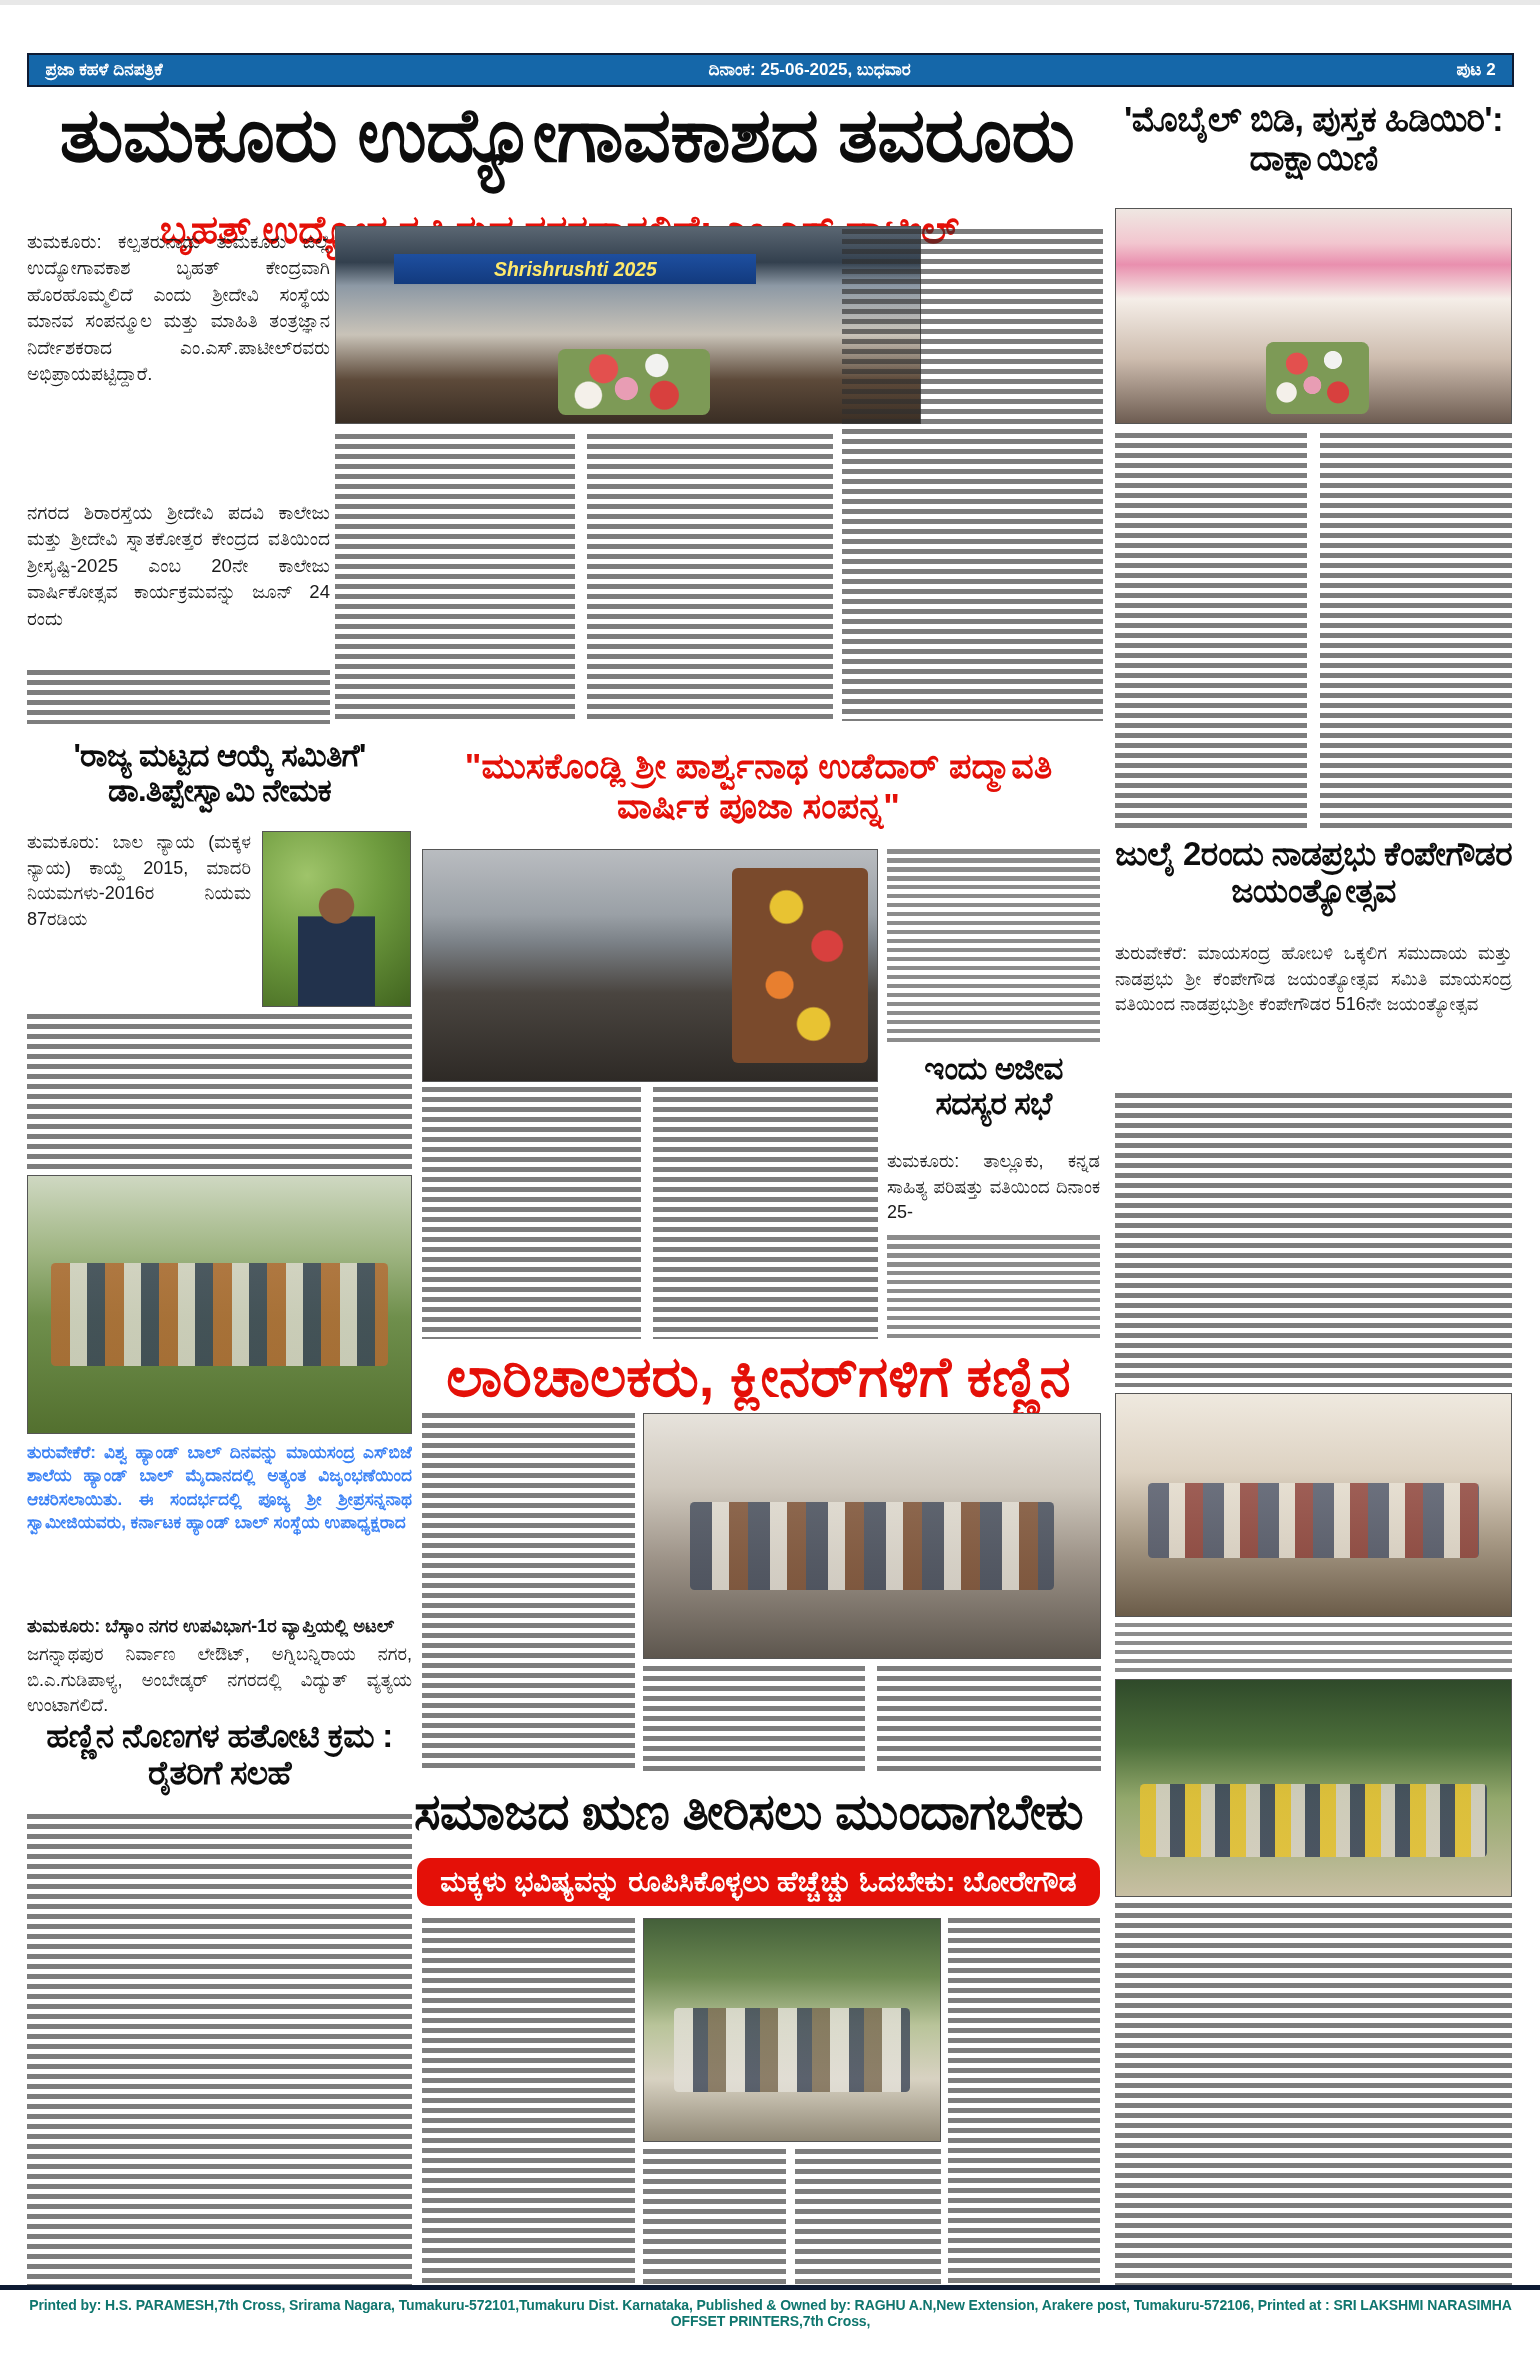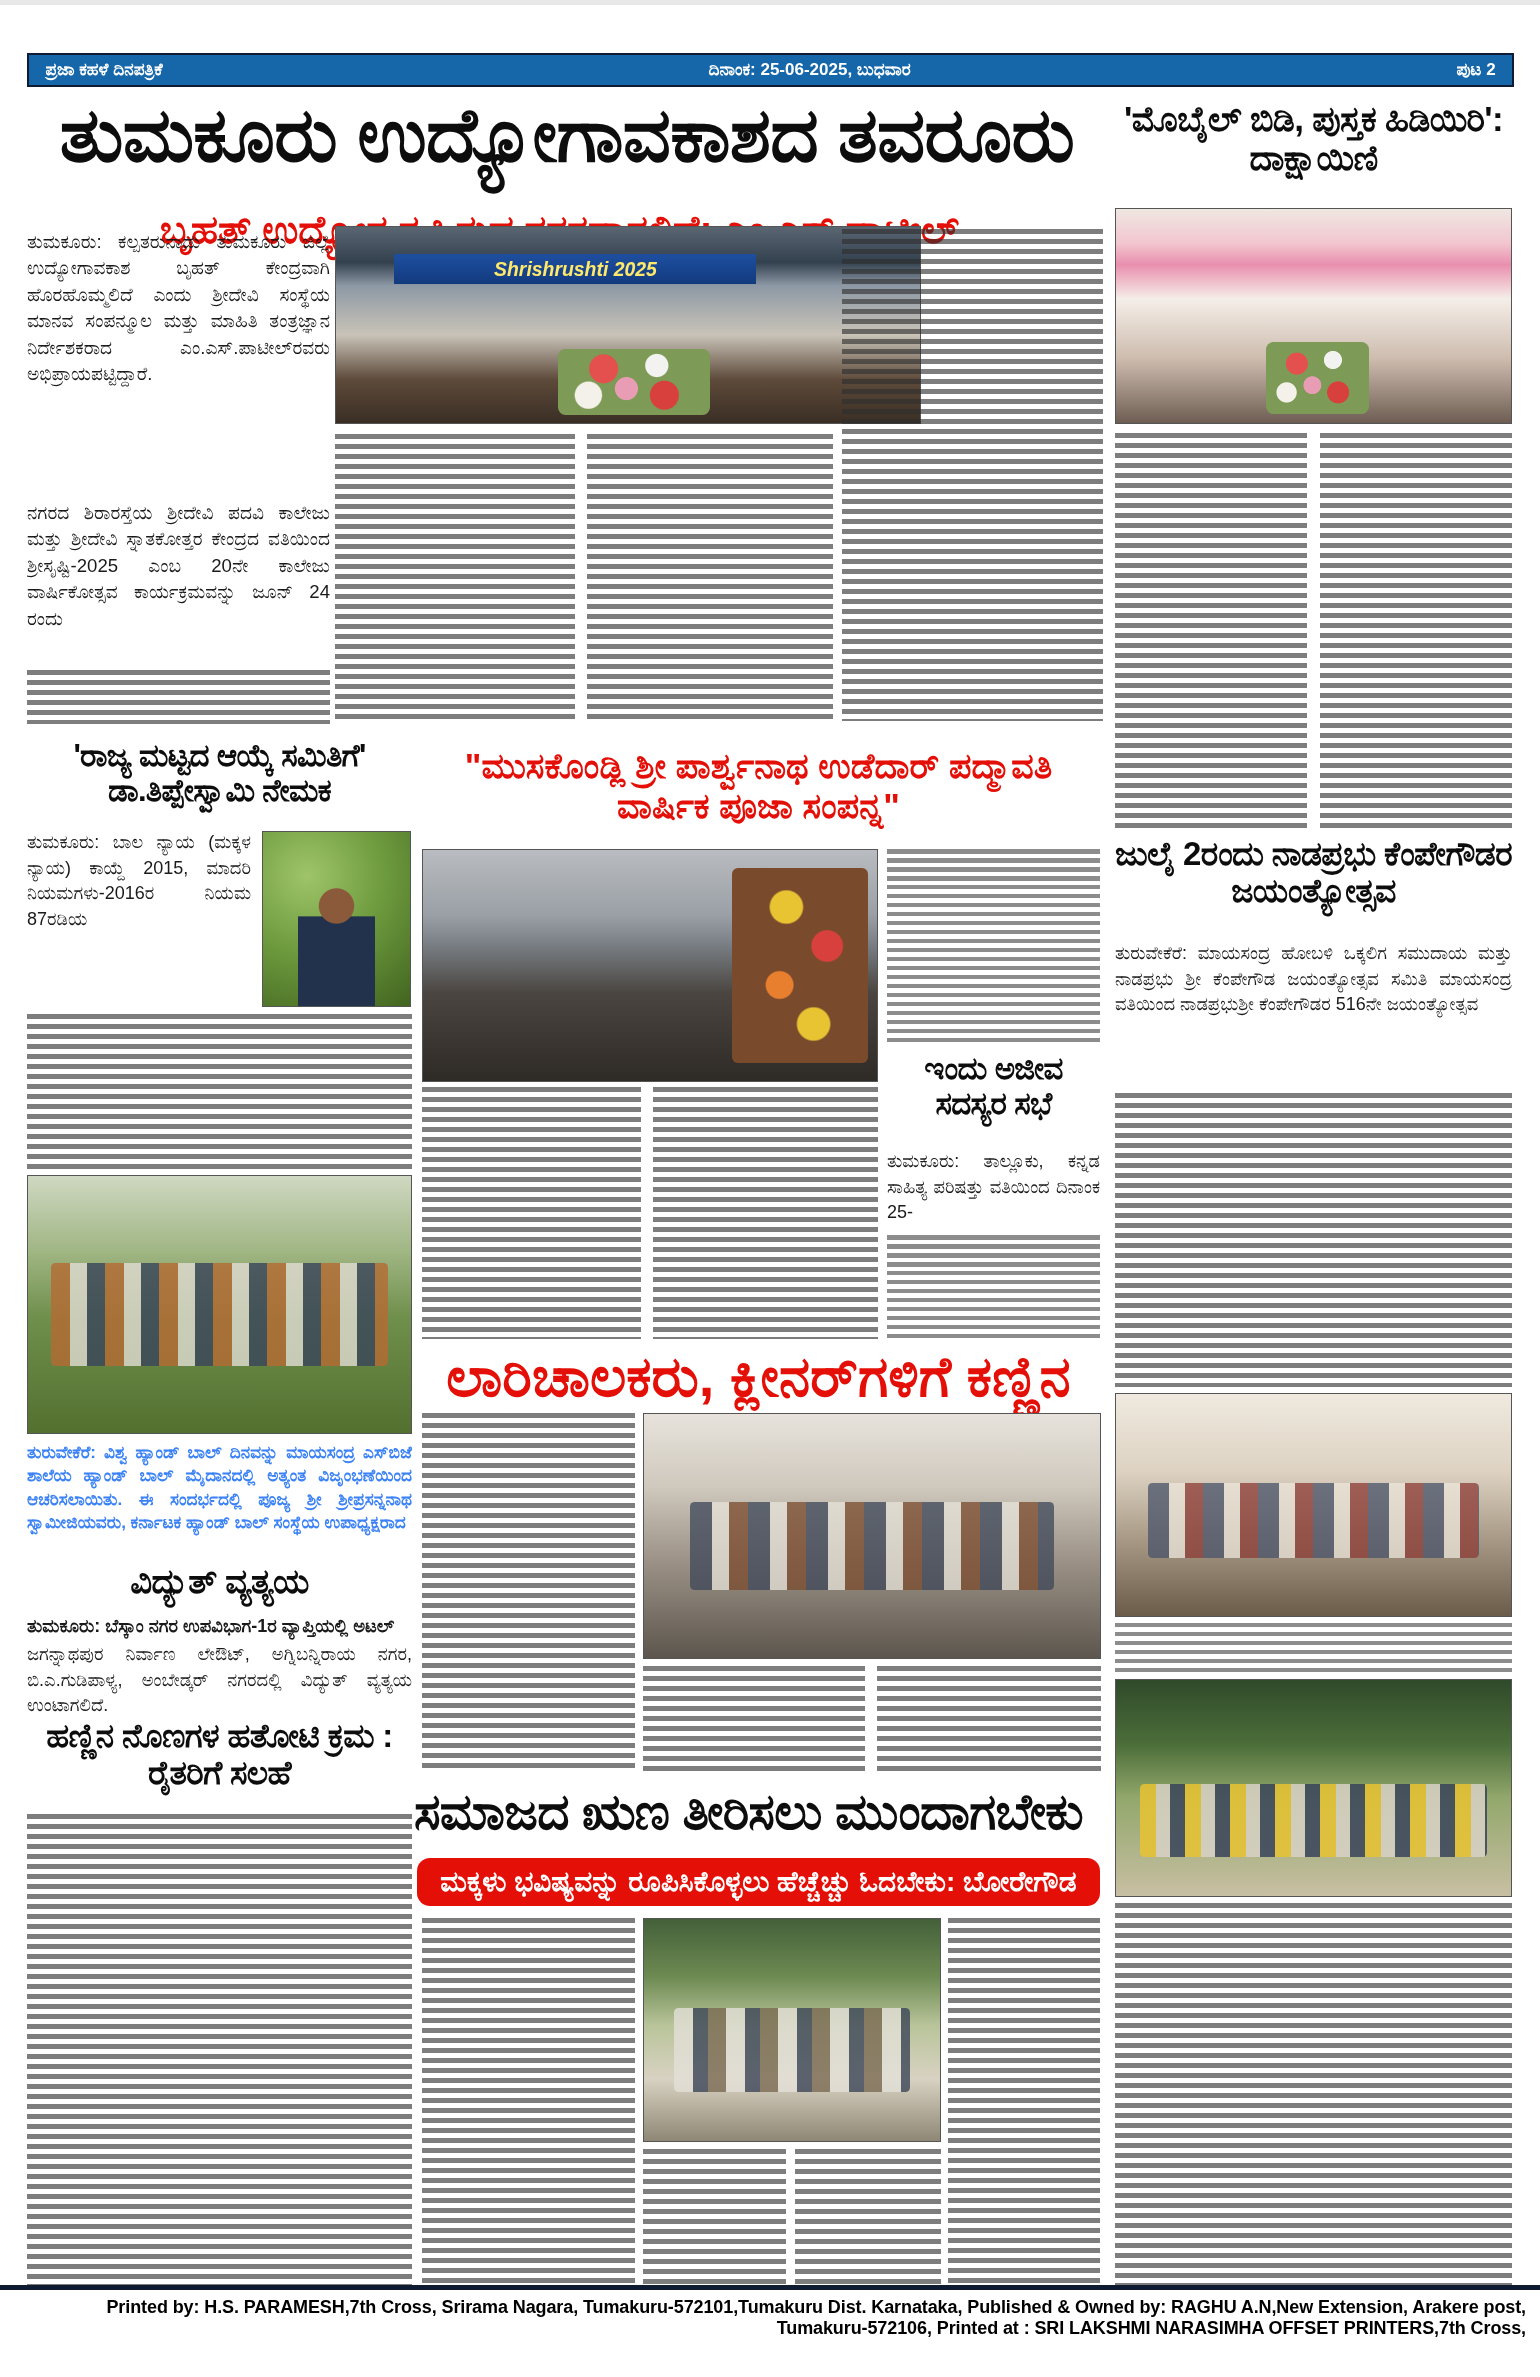--- a/index.html
+++ b/index.html
@@ -35,21 +35,21 @@
   .ph-field:after{content:"";position:absolute;left:6%;top:34%;width:88%;height:40%;background:repeating-linear-gradient(90deg,#b56a33 0 19.4px,#e0dcd2 19.4px 36px,#39445a 36px 54px);opacity:.8;border-radius:4.5px;}
   .ph-indoor{background:linear-gradient(180deg,#e7e3dc 0%,#cfc8bd 30%,#9c9287 60%,#5d564e 100%);}
   .ph-indoor:after{content:"";position:absolute;left:10%;top:36%;width:80%;height:36%;background:repeating-linear-gradient(90deg,#3c4658 0 22.4px,#e8e4da 22.4px 39px,#7a4a2c 39px 58px);opacity:.75;border-radius:4.5px;}
   .ph-beige{background:linear-gradient(180deg,#efe9df 0%,#ddd2c2 35%,#a89a86 65%,#6b5c49 100%);}
   .ph-beige:after{content:"";position:absolute;left:8%;top:40%;width:84%;height:34%;background:repeating-linear-gradient(90deg,#49536a 0 21px,#ece6da 21px 37px,#8c3b35 37px 55px);opacity:.75;border-radius:4.5px;}
   .ph-kids{background:linear-gradient(180deg,#2f4a2a 0%,#4c6e3a 30%,#93a86c 55%,#c8bfa3 100%);}
   .ph-kids:after{content:"";position:absolute;left:6%;top:48%;width:88%;height:34%;background:repeating-linear-gradient(90deg,#e8c332 0 16.4px,#d8d2c6 16.4px 30px,#39445a 30px 45px);opacity:.85;border-radius:4.5px;}
   .ph-yard{background:linear-gradient(180deg,#44603a 0%,#6d8a52 26%,#b9c49a 48%,#d8d2c2 72%,#8f8775 100%);}
   .ph-yard:after{content:"";position:absolute;left:10%;top:40%;width:80%;height:38%;background:repeating-linear-gradient(90deg,#e3e0d8 0 19.4px,#3c4658 19.4px 34px,#7a6a52 34px 52px);opacity:.8;border-radius:4.5px;}
   .rule{background:#0e1b33;}
-  .footer-line{font-size:18px;font-weight:bold;text-align:right;color:#000000;font-family:"Liberation Sans",sans-serif;letter-spacing:-0.1px;}
+  .footer-line{font-size:14px;font-weight:bold;text-align:center;color:#0f766e;font-family:"Liberation Sans",sans-serif;letter-spacing:-0.1px;}
 </style>
 </head>
 <body>
 
 <div id="paper">
 
   <div class="abs mast" style="left:27px;top:48px;width:1487px;height:34px;">
     <span>ಪ್ರಜಾ ಕಹಳೆ ದಿನಪತ್ರಿಕೆ</span>
     <span>ದಿನಾಂಕ: 25-06-2025, ಬುಧವಾರ</span>
     <span>ಪುಟ 2</span>
@@ -80,21 +80,20 @@
   <div class="abs sim" style="left:587px;top:429px;width:246px;height:288px;"></div>
 
   <div class="abs hl" style="left:27px;top:734px;width:385px;height:83px;font-size:31px;">'ರಾಜ್ಯ ಮಟ್ಟದ ಆಯ್ಕೆ ಸಮಿತಿಗೆ' ಡಾ.ತಿಪ್ಪೇಸ್ವಾಮಿ ನೇಮಕ</div>
   <div class="abs kn" style="left:27px;top:825px;width:224px;height:179px;font-size:18px;">ತುಮಕೂರು: ಬಾಲ ನ್ಯಾಯ (ಮಕ್ಕಳ ನ್ಯಾಯ) ಕಾಯ್ದೆ 2015, ಮಾದರಿ ನಿಯಮಗಳು-2016ರ ನಿಯಮ 87ರಡಿಯ</div>
   <div class="photo ph-portrait" style="left:262px;top:826px;width:149px;height:176px;"></div>
   <div class="abs sim" style="left:27px;top:1009px;width:385px;height:155px;"></div>
 
   <div class="photo ph-field" style="left:27px;top:1170px;width:385px;height:259px;"></div>
   <div class="abs cap" style="left:27px;top:1436px;width:385px;height:112px;">ತುರುವೇಕೆರೆ: ವಿಶ್ವ ಹ್ಯಾಂಡ್ ಬಾಲ್ ದಿನವನ್ನು ಮಾಯಸಂದ್ರ ಎಸ್‌ಬಿಜೆ ಶಾಲೆಯ ಹ್ಯಾಂಡ್ ಬಾಲ್ ಮೈದಾನದಲ್ಲಿ ಅತ್ಯಂತ ವಿಜೃಂಭಣೆಯಿಂದ ಆಚರಿಸಲಾಯಿತು. ಈ ಸಂದರ್ಭದಲ್ಲಿ ಪೂಜ್ಯ ಶ್ರೀ ಶ್ರೀಪ್ರಸನ್ನನಾಥ ಸ್ವಾಮೀಜಿಯವರು, ಕರ್ನಾಟಕ ಹ್ಯಾಂಡ್ ಬಾಲ್ ಸಂಸ್ಥೆಯ ಉಪಾಧ್ಯಕ್ಷರಾದ</div>
 
-  <div class="abs hl" style="left:27px;top:1557px;width:385px;height:48px;font-size:34px;">ವಿದ್ಯುತ್ ವ್ಯತ್ಯಯ</div>
   <div class="abs kn" style="left:27px;top:1609px;width:385px;height:49px;font-size:18px;font-weight:bold;">ತುಮಕೂರು: ಬೆಸ್ಕಾಂ ನಗರ ಉಪವಿಭಾಗ-1ರ ವ್ಯಾಪ್ತಿಯಲ್ಲಿ ಅಟಲ್</div>
   <div class="abs kn" style="left:27px;top:1637px;width:385px;height:75px;font-size:18px;">ಜಗನ್ನಾಥಪುರ ನಿರ್ವಾಣ ಲೇಔಟ್, ಅಗ್ನಿಬನ್ನಿರಾಯ ನಗರ, ಬಿ.ಎ.ಗುಡಿಪಾಳ್ಯ, ಅಂಬೇಡ್ಕರ್ ನಗರದಲ್ಲಿ ವಿದ್ಯುತ್ ವ್ಯತ್ಯಯ ಉಂಟಾಗಲಿದೆ.</div>
 
   <div class="abs hl" style="left:27px;top:1713px;width:385px;height:89px;font-size:33px;">ಹಣ್ಣಿನ ನೊಣಗಳ ಹತೋಟಿ ಕ್ರಮ : ರೈತರಿಗೆ ಸಲಹೆ</div>
   <div class="abs sim" style="left:27px;top:1809px;width:385px;height:471px;"></div>
 
   <div class="abs hl-red" style="left:417px;top:741px;width:683px;height:97px;font-size:35px;">"ಮುಸಕೊಂಡ್ಲಿ ಶ್ರೀ ಪಾರ್ಶ್ವನಾಥ ಉಡೆದಾರ್ ಪದ್ಮಾವತಿ ವಾರ್ಷಿಕ ಪೂಜಾ ಸಂಪನ್ನ"</div>
   <div class="photo ph-pooja" style="left:422px;top:844px;width:456px;height:233px;"></div>
   <div class="abs sim2" style="left:887px;top:844px;width:213px;height:194px;"></div>
 

